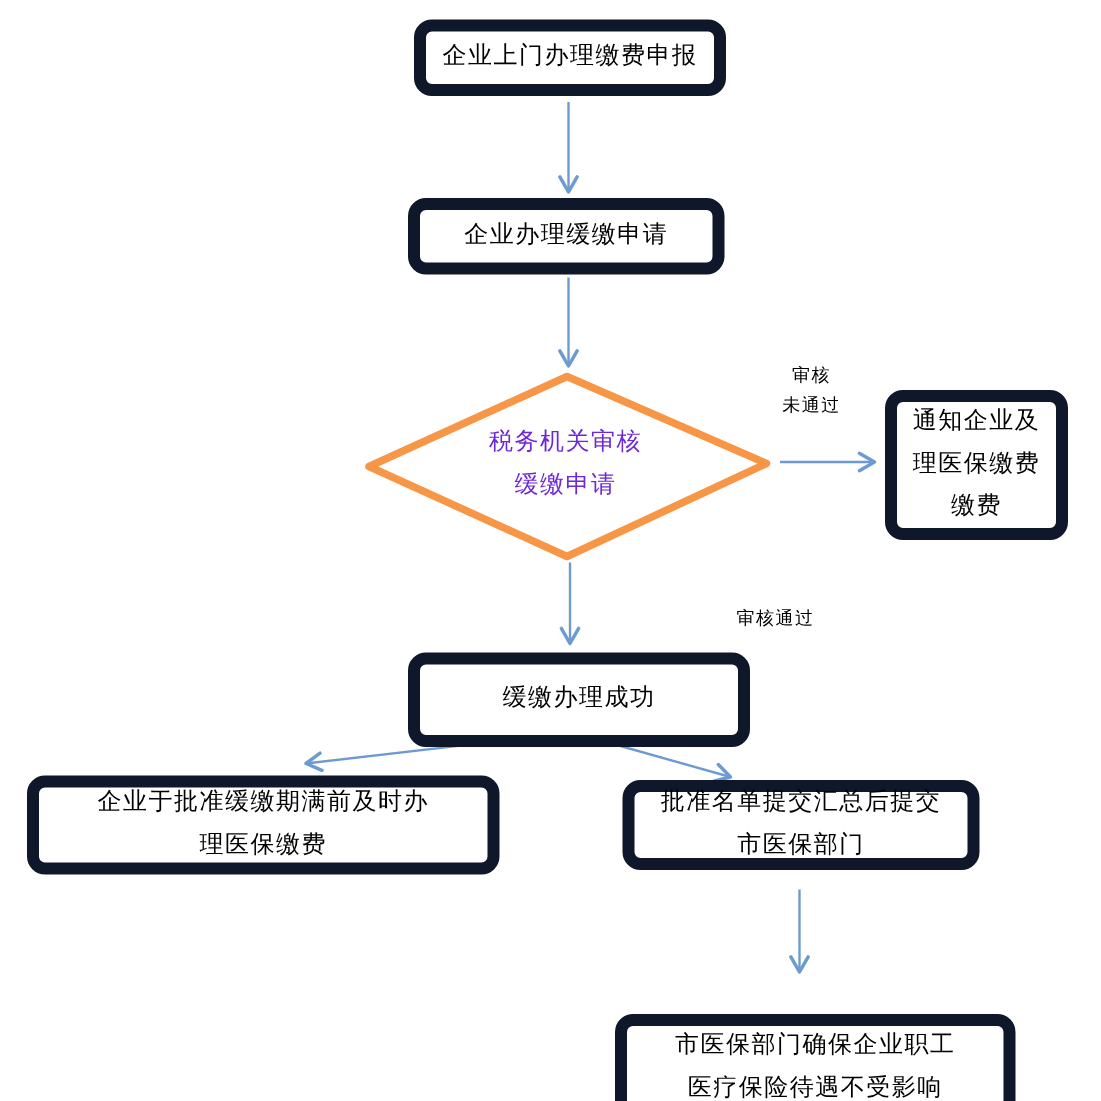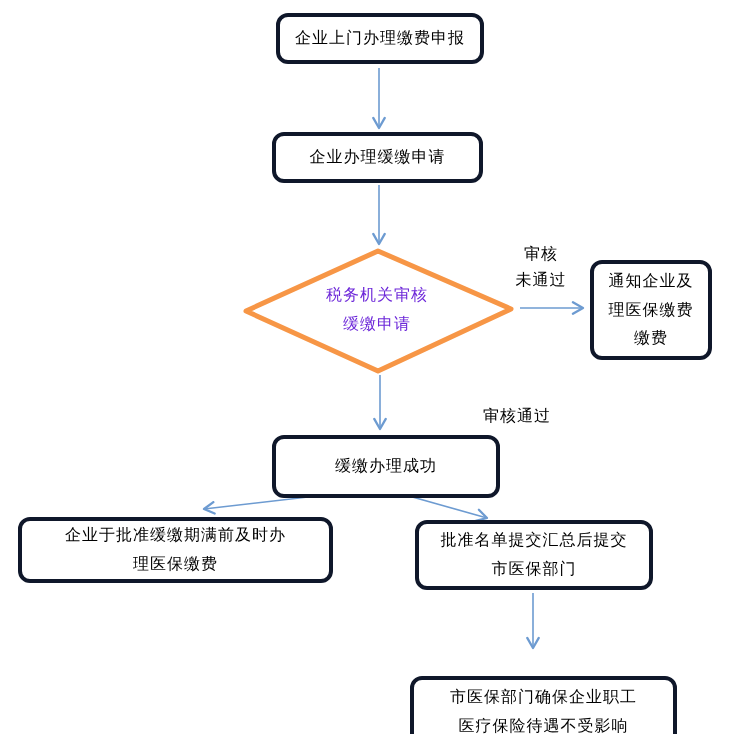--- a/index.html
+++ b/index.html
@@ -18,21 +18,21 @@
   .edges-layer {
     position: absolute;
     left: 0;
     top: 0;
     width: 734px;
     height: 734px;
   }
   .node {
     position: absolute;
     box-sizing: border-box;
-    border: 4px solid #0f172a;
+    border: 8px solid #0f172a;
     border-radius: 12px;
     background: #ffffff;
     display: flex;
     align-items: center;
     justify-content: center;
     text-align: center;
     font-size: 16px;
     line-height: 1.8;
     letter-spacing: 1px;
     color: #000000;
@@ -46,21 +46,21 @@
     text-align: center;
     font-size: 16px;
     line-height: 1.8;
     letter-spacing: 1px;
     color: #6d28d9;
     white-space: pre-line;
   }
   .edge-label {
     position: absolute;
     text-align: center;
-    font-size: 16px;
+    font-size: 12px;
     line-height: 1.65;
     letter-spacing: 1px;
     color: #000000;
     white-space: pre-line;
   }
 </style>
 </head>
 <body>
 
 <div class="canvas">
@@ -92,21 +92,21 @@
 
   <div class="node" style="left:590px; top:260px; width:122px; height:100px;">通知企业及
 理医保缴费
 缴费</div>
 
   <div class="node" style="left:272px; top:435px; width:228px; height:63px;">缓缴办理成功</div>
 
   <div class="node" style="left:18px; top:517px; width:315px; height:66px;">企业于批准缓缴期满前及时办
 理医保缴费</div>
 
-  <div class="node" style="left:415px; top:520px; width:238px; height:70px;">批准名单提交汇总后提交
+  <div class="node" style="left:415px; top:520px; width:238px; height:60px;">批准名单提交汇总后提交
 市医保部门</div>
 
   <div class="node" style="left:410px; top:652px; width:267px; height:71px;margin-top:24px;">市医保部门确保企业职工
 医疗保险待遇不受影响</div>
 
   <div class="edge-label" style="left:505px; top:241px; width:72px;">审核
 未通过</div>
 
   <div class="edge-label" style="left:472px; top:403px; width:90px;">审核通过</div>
 

